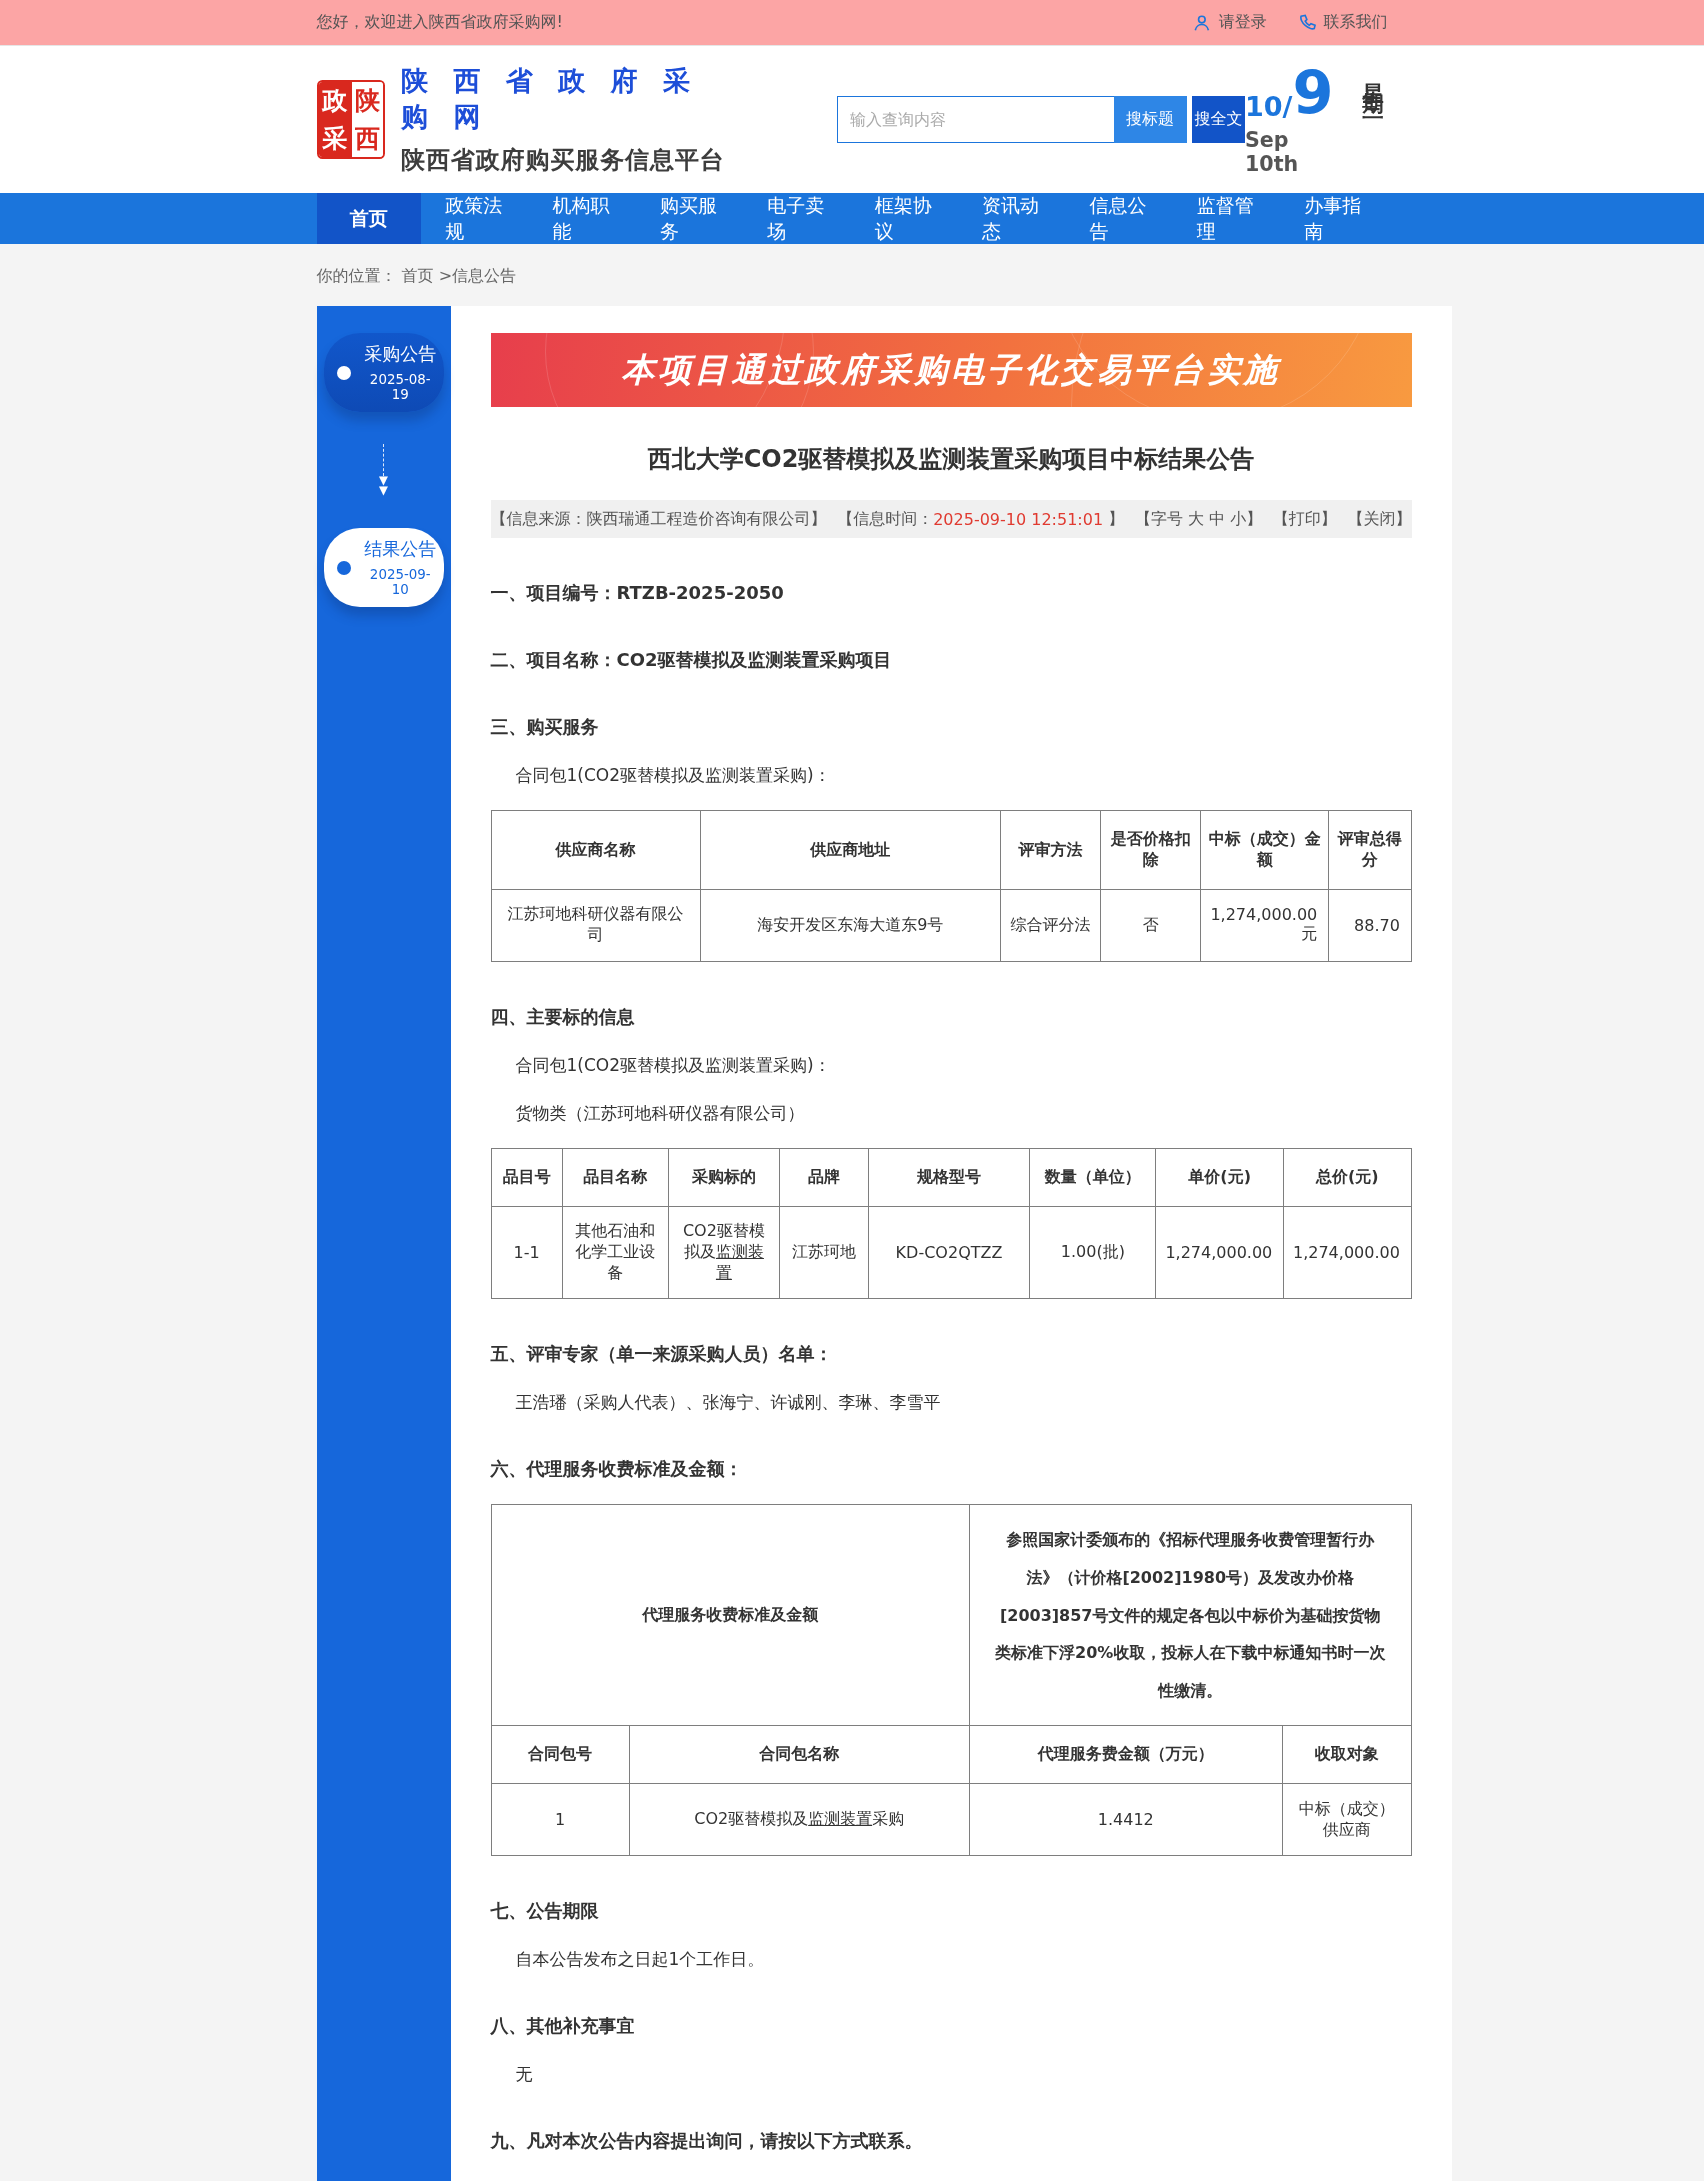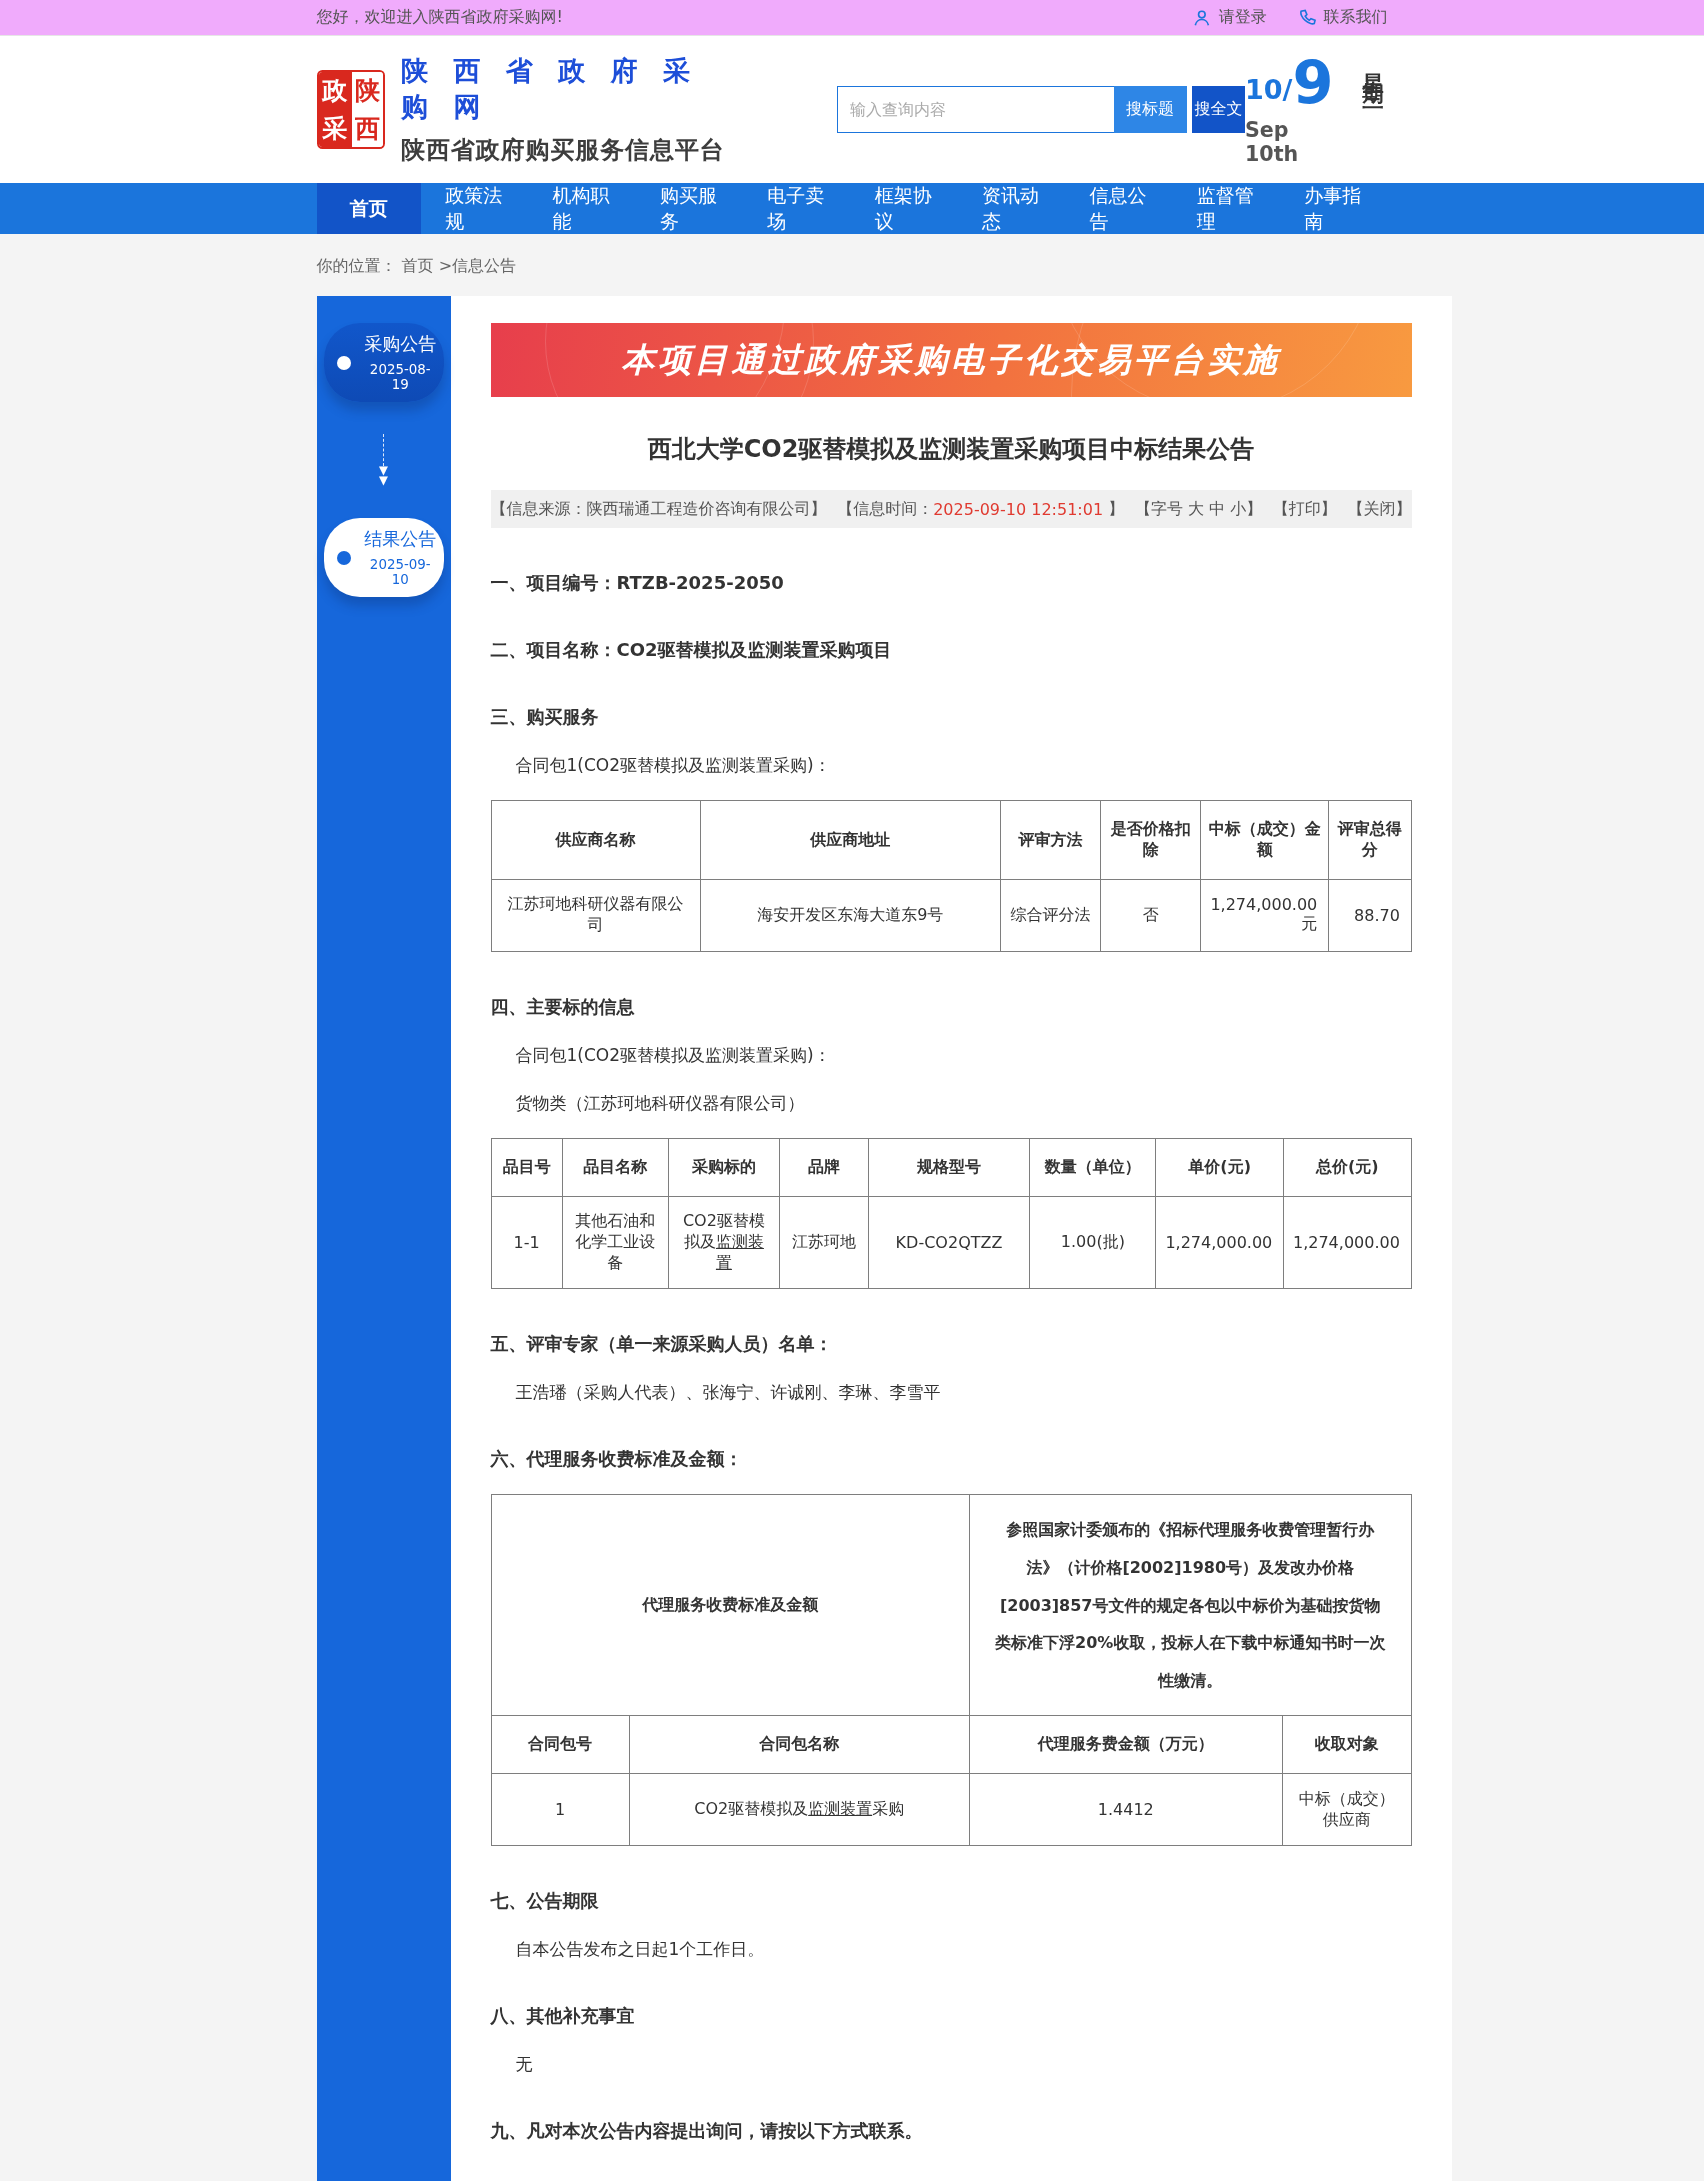--- a/index.html
+++ b/index.html
@@ -4,21 +4,21 @@
 <style>
   * { margin:0; padding:0; box-sizing:border-box; }
   html,body { width:1704px; }
   body {
     height:2182px; overflow:hidden; background:#f4f4f4;
     font-family:"DejaVu Sans","Liberation Sans",sans-serif; color:#333;
   }
   .container { width:1071px; margin:0 auto; }
 
   
-  .topbar { height:36px; background:#f0abfc; border-bottom:0.9px solid #e6e6e6; }
+  .topbar { height:46px; background:#fca5a5; border-bottom:0.9px solid #e6e6e6; }
   .topbar-inner { height:100%; display:flex; align-items:center; font-size:16px; color:#555; }
   .topbar-right { margin-left:auto; display:flex; align-items:center; gap:30px; }
   .tb-link { display:flex; align-items:center; gap:7.2px; color:#555; cursor:pointer; }
   .tb-link svg { display:block; }
 
   
   .header { height:147px; background:#fff; }
   .header-inner { height:100%; display:flex; align-items:center; }
   .brand { display:flex; align-items:center; }
   .logo { width:79px; height:79px; border:2.7px solid #d9281e; border-radius:5.4px; display:flex; overflow:hidden; background:#fff; }
@@ -32,21 +32,21 @@
 
   .search { display:flex; align-items:stretch; margin-left:90px; height:47px; }
   .search input { width:277px; border:1.8px solid #1b75dc; border-right:none; padding:0 12.5px; font-size:16px; color:#333; outline:none; background:#fff; }
   .search input::placeholder { color:#aaa; }
   .search button { border:none; color:#fff; font-size:16px; cursor:pointer; }
   .btn-title { width:73px; background:#2e86e6; }
   .btn-full { width:53px; background:#1254c8; margin-left:5.4px; }
 
   .datebox { margin-left:auto; display:flex; align-items:center; }
   .date-left { display:flex; flex-direction:column; align-items:center; }
-  .date-num { display:flex; align-items:center; color:#1b75dc; font-weight:bold; }
+  .date-num { display:flex; align-items:flex-end; color:#1b75dc; font-weight:bold; }
   .date-mon { font-size:27px; margin-top:12.5px; }
   .date-day { font-size:59px; line-height:1; }
   .date-en { font-size:20.6px; font-weight:bold; color:#555; margin-top:5.4px; }
   .date-week { writing-mode:vertical-rl; font-size:21.5px; font-weight:bold; color:#333; letter-spacing:9px; margin-left:25px; height:107px; }
 
   
   .nav { height:51px; background:#1b75dc; }
   .nav-inner { display:flex; height:100%; align-items:stretch; }
   .nav-item { display:flex; align-items:center; padding:0 24px; color:#fff; font-size:19px; cursor:pointer; text-decoration:none; }
   .nav-item.active { width:134px; padding:0; justify-content:center; background:#1254c8; font-weight:bold; }

